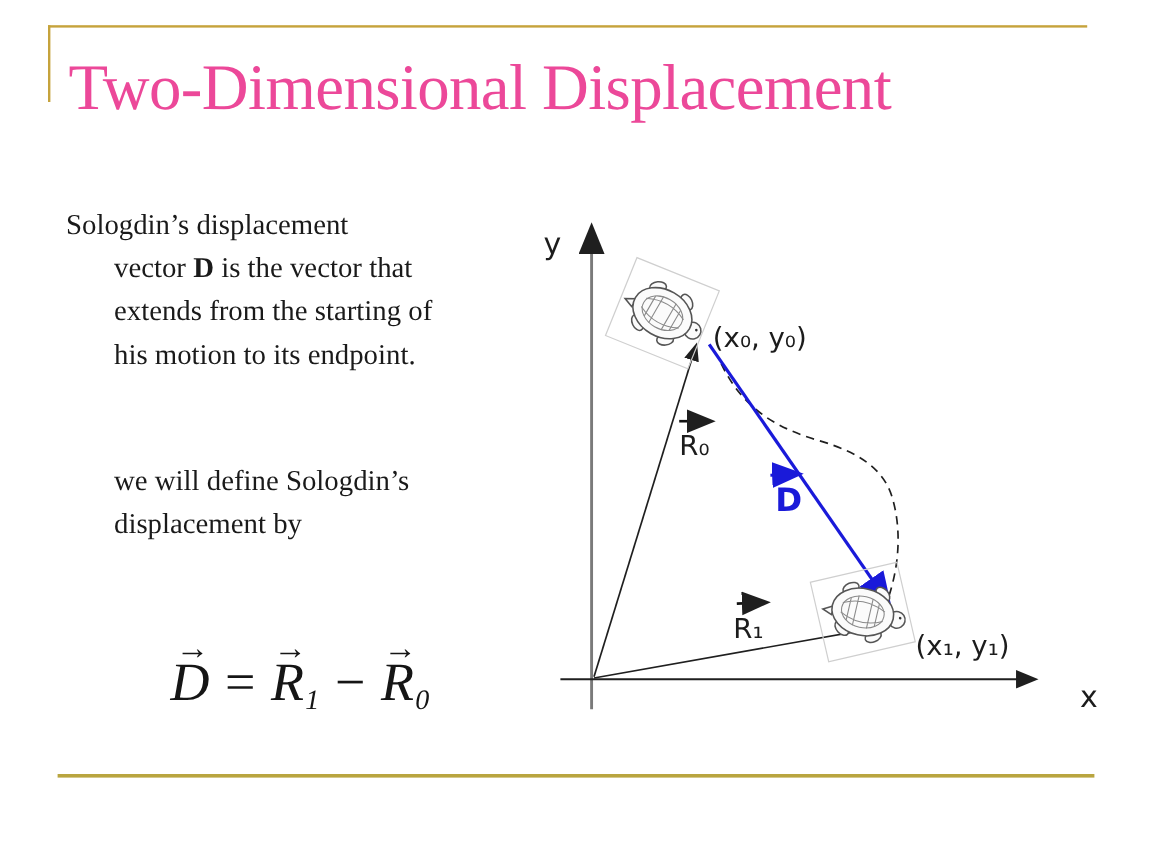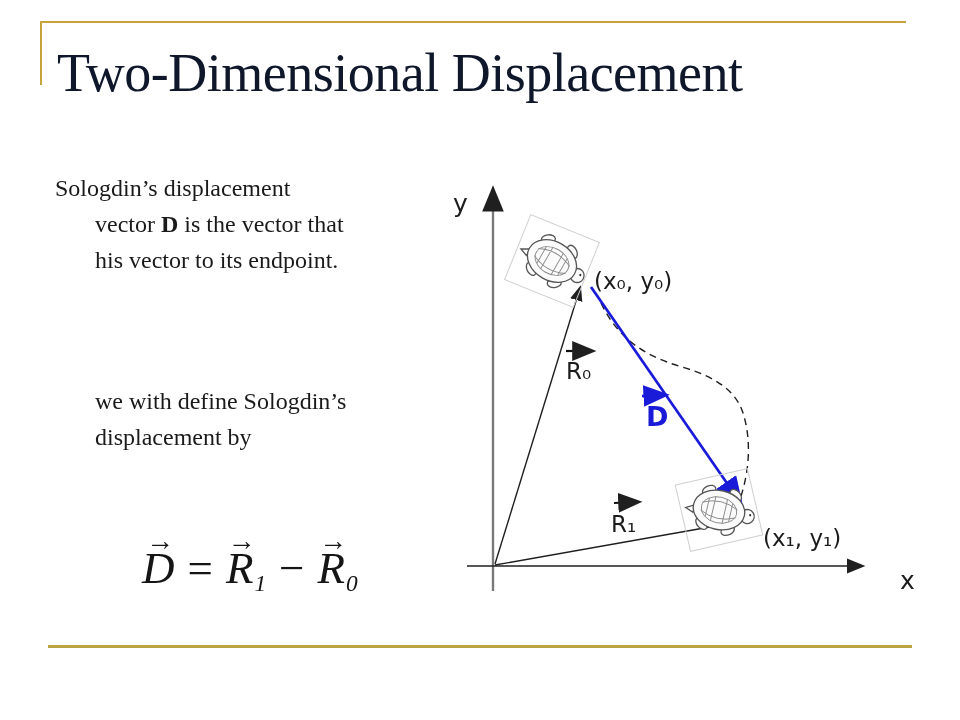--- a/index.html
+++ b/index.html
@@ -12,21 +12,21 @@
 
   
   .gold-top    { position:absolute; left:40px; top:21px; width:866px; height:2px; background:#c6a33c; }
   .gold-left   { position:absolute; left:40px; top:21px; width:2px;  height:64px; background:#c6a33c; }
   .gold-bottom { position:absolute; left:48px; top:645px; width:864px; height:3px; background:#b9a53f; }
 
   
   .title {
     position:absolute; left:57px; top:42px; margin:0;
     font-size:54px; font-weight:400; letter-spacing:-0.5px;
-    color:#0f172a; white-space:nowrap;
+    color:#ec4899; white-space:nowrap;
   }
 
   
   .para { position:absolute; margin:0; }
   .para-1 { left:55px; top:170px; }
   .para-2 { left:55px; top:383px; }
   .bline { display:block; font-size:24px; line-height:36px; white-space:nowrap; color:#1a1a1a; }
   .bline.indent { margin-left:40px; }
   .bline b { font-weight:bold; }
 
@@ -65,25 +65,26 @@
 <div class="slide">
 
   <div class="gold-top"></div>
   <div class="gold-left"></div>
 
   <h1 class="title">Two-Dimensional Displacement</h1>
 
   <p class="para para-1">
     <span class="bline">Sologdin’s displacement</span>
     <span class="bline indent"><span>vector </span><b>D</b><span> is the vector that</span></span>
-    <span class="bline indent">his vector to its endpoint.</span>
+    <span class="bline indent">extends from the starting of</span>
+    <span class="bline indent">his motion to its endpoint.</span>
   </p>
 
   <p class="para para-2">
-    <span class="bline indent">we with define Sologdin’s</span>
+    <span class="bline indent">we will define Sologdin’s</span>
     <span class="bline indent">displacement by</span>
   </p>
 
   <div class="formula">
     <span class="vec"><span class="vec-arrow">→</span><span>D</span></span><span class="fop">=</span><span class="vec"><span class="vec-arrow">→</span><span>R</span></span><span class="fsub">1</span><span class="fop">−</span><span class="vec"><span class="vec-arrow">→</span><span>R</span></span><span class="fsub">0</span>
   </div>
 
   <svg class="figure" viewBox="0 0 960 720">
     <defs>
       <marker id="ah-black" markerWidth="12" markerHeight="10" refX="9" refY="4.5" orient="auto">

